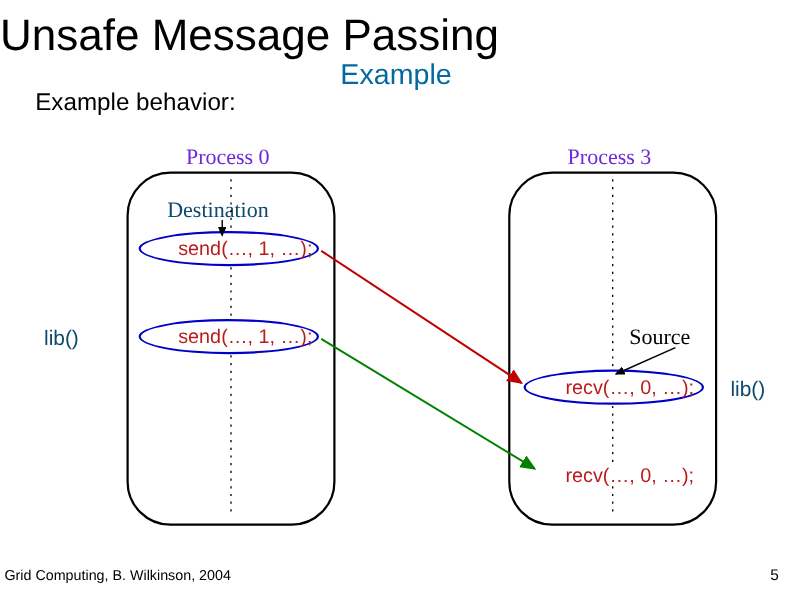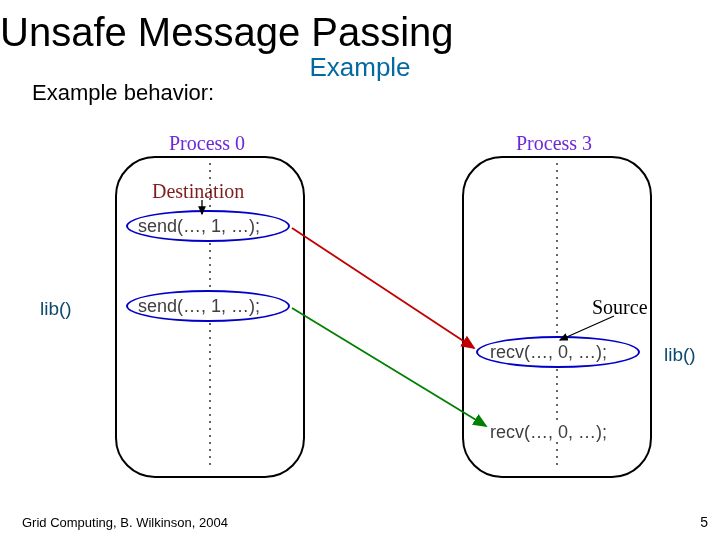--- a/index.html
+++ b/index.html
@@ -38,21 +38,21 @@
   .proc-label {
     position: absolute;
     font-family: "Times New Roman", Times, serif;
     font-size: 20px;
     color: #6d28d9;
   }
   .dest-label {
     position: absolute;
     font-family: "Times New Roman", Times, serif;
     font-size: 20px;
-    color: #7f1d1d;
+    color: #0c4a6e;
   }
   .src-label {
     position: absolute;
     font-family: "Times New Roman", Times, serif;
     font-size: 20px;
     color: #000;
   }
   .proc-box {
     position: absolute;
     border: 2px solid #000;
@@ -61,31 +61,32 @@
   }
   .call-oval {
     position: absolute;
     border: 2px solid #0000c8;
     border-radius: 50% / 50%;
     background: transparent;
   }
   .code {
     position: absolute;
     font-size: 18px;
-    color: #404040;
+    color: #b91c1c;
     white-space: nowrap;
+    margin-left: 24px;
   }
   .lib {
     position: absolute;
     font-size: 19px;
     color: #0c4a6e;
   }
   .footer {
     position: absolute;
-    left: 22px;
+    left: 4px;
     bottom: 10px;
     font-size: 13px;
     color: #000;
   }
   .page-num {
     position: absolute;
     right: 12px;
     bottom: 10px;
     font-size: 14px;
     color: #000;
@@ -114,21 +115,21 @@
 <div class="dest-label" style="left:152px; top:180px;">Destination</div>
 
 <div class="call-oval" style="left:126px; top:210px; width:164px; height:32px;"></div>
 <div class="code" style="left:138px; top:216px;">send(…, 1, …);</div>
 
 <div class="call-oval" style="left:126px; top:290px; width:164px; height:32px;"></div>
 <div class="code" style="left:138px; top:296px;">send(…, 1, …);</div>
 
 <div class="lib" style="left:40px; top:298px;">lib()</div>
 
-<div class="src-label" style="left:592px; top:296px;">Source</div>
+<div class="src-label" style="left:572px; top:296px;">Source</div>
 
 <div class="call-oval" style="left:476px; top:336px; width:164px; height:32px;"></div>
 <div class="code" style="left:490px; top:342px;">recv(…, 0, …);</div>
 
 <div class="code" style="left:490px; top:422px;">recv(…, 0, …);</div>
 
 <div class="lib" style="left:664px; top:344px;">lib()</div>
 
 <div class="footer">Grid Computing, B. Wilkinson, 2004</div>
 <div class="page-num">5</div>

